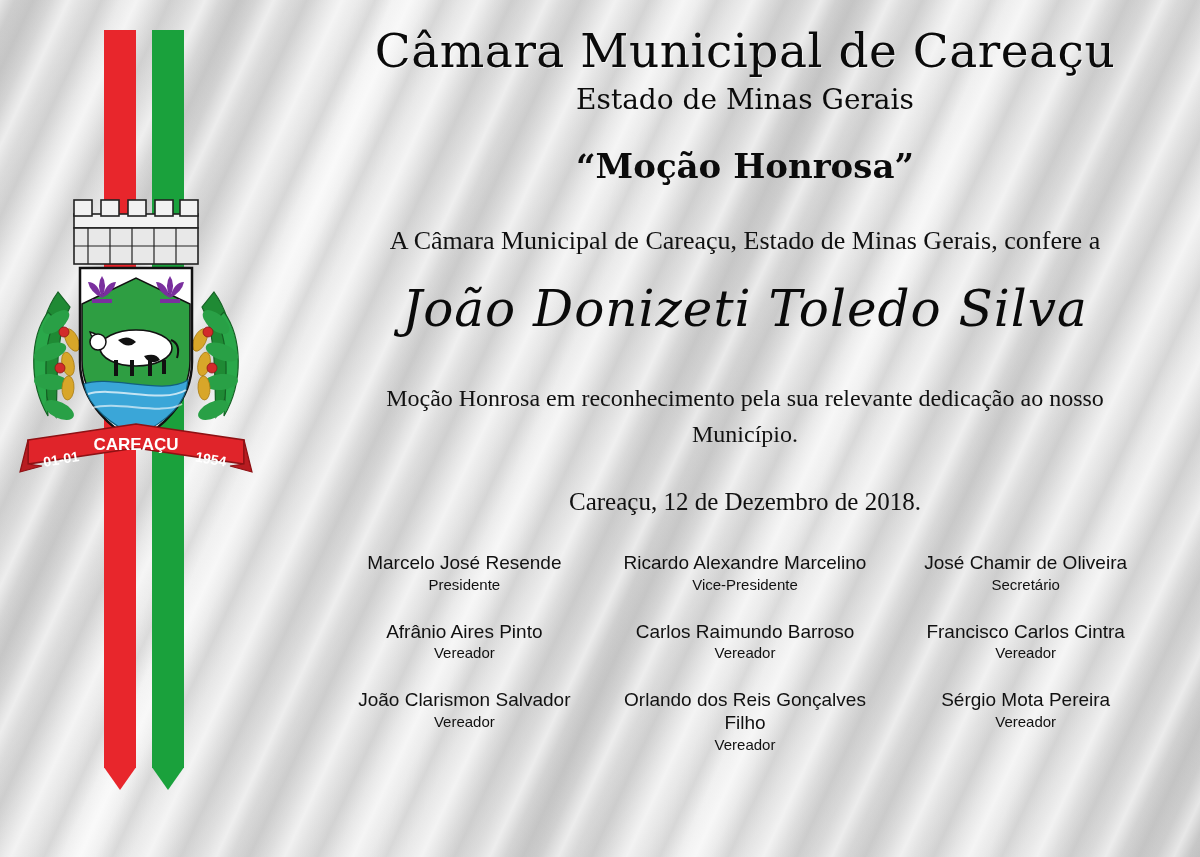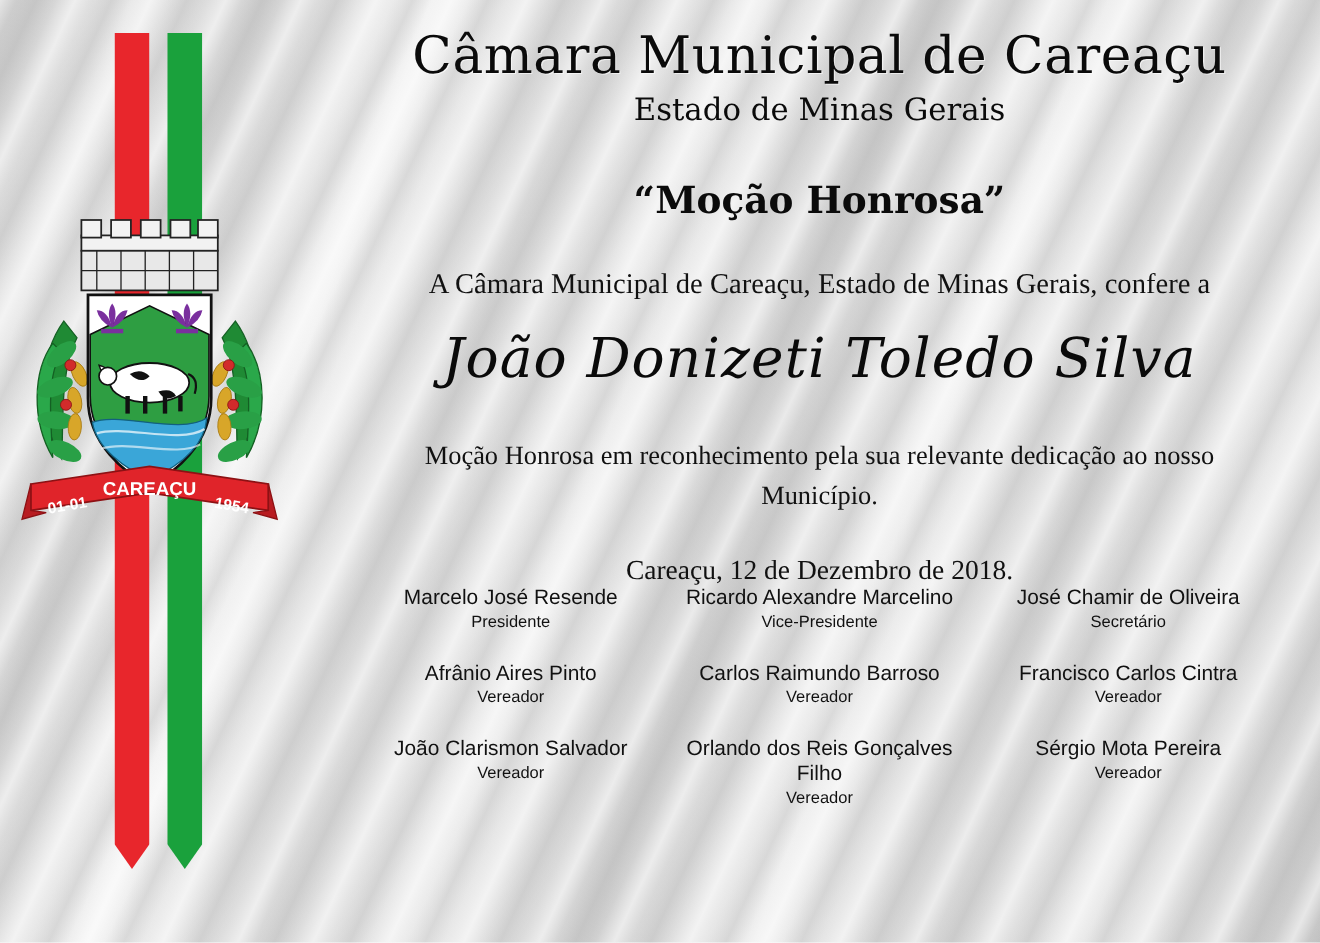--- a/index.html
+++ b/index.html
@@ -98,21 +98,21 @@
     font-weight: normal;
     font-size: 28px;
     color: #0b0b0b;
     margin-top: 8px;
   }
   .title-moc {
     font-family: "DejaVu Serif", serif;
     font-weight: bold;
     font-size: 34px;
     color: #0b0b0b;
-    margin-top: 47px;
+    margin-top: 30px;
   }
   .confere {
     font-family: "Liberation Serif", serif;
     font-size: 26px;
     color: #111;
     margin-top: 40px;
   }
   .honoree {
     font-family: "DejaVu Serif", serif;
     font-style: italic;
@@ -132,20 +132,21 @@
   }
   .place-date {
     font-family: "Liberation Serif", serif;
     font-size: 25px;
     color: #111;
     margin-top: 36px;
   }
 
   
   .signers {
+    margin-top: 36px;
     display: grid;
     grid-template-columns: repeat(3, 1fr);
     row-gap: 26px;
     padding: 0 24px;
   }
   .signer-name {
     font-family: "Liberation Sans", sans-serif;
     font-size: 19px;
     color: #111;
     line-height: 1.2;

